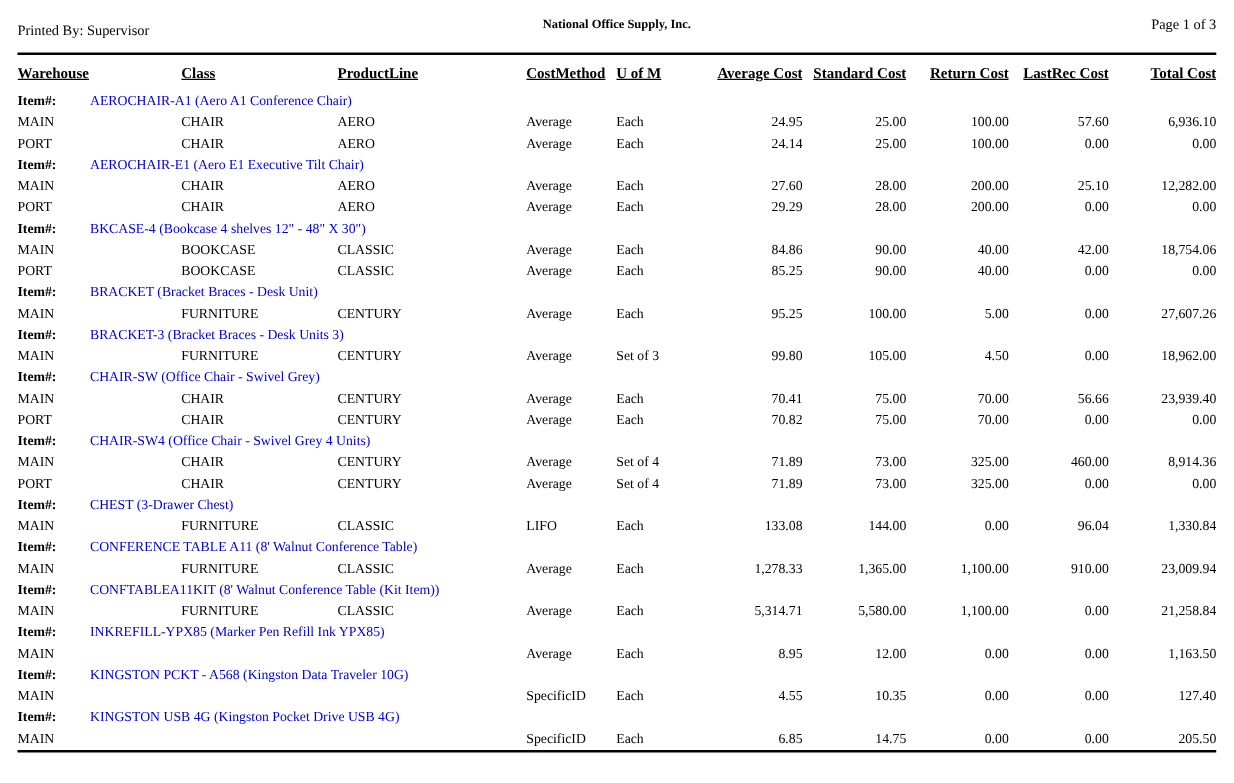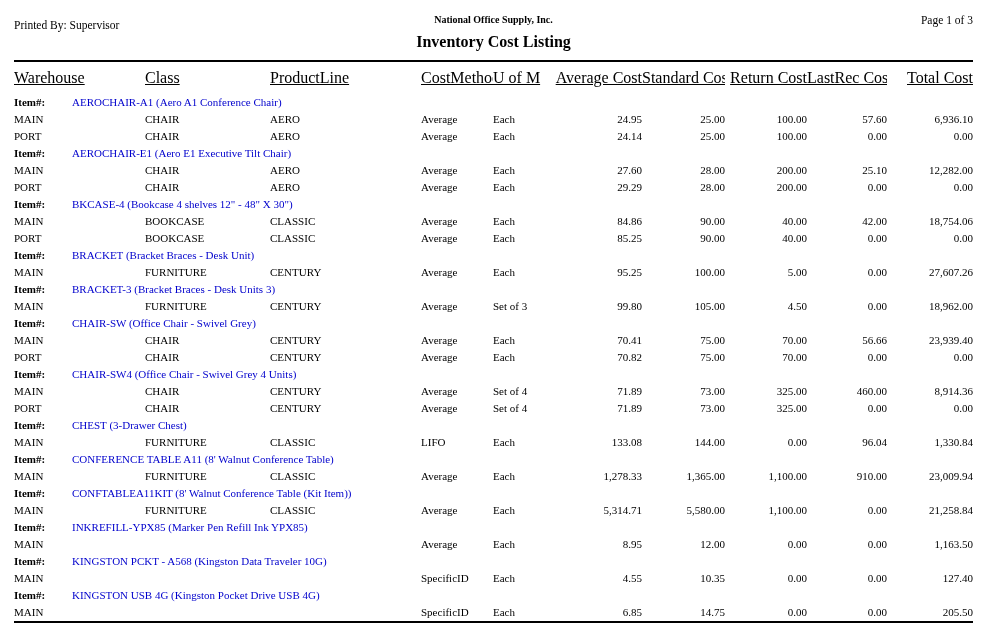--- a/index.html
+++ b/index.html
@@ -22,22 +22,22 @@
   .company-name { font-weight: bold; font-size: 10px; line-height: 15px; }
   .report-title { font-weight: bold; font-size: 16px; line-height: 19px; margin-top: 5px; }
   .hdr-right { text-align: right; font-size: 11.5px; line-height: 16px; }
 
   .top-rule { border-top: 2px solid #000; margin-top: 9px; }
   .bottom-rule { border-top: 2px solid #000; margin-top: 1px; }
 
   
   table.report { width: 959px; table-layout: fixed; border-collapse: collapse; margin-top: 5px; font-size: 11px; }
   thead th {
-    font-weight: normal; text-decoration: underline;
-    text-align: left; padding: 2px 0 6px 0; font-size: 16px;
+    font-weight: bold; text-decoration: underline;
+    text-align: left; padding: 2px 0 6px 0; font-size: 12px;
     white-space: nowrap; overflow: hidden;
   }
   thead th.num { text-align: right; }
   tbody tr { height: 17px; }
   tbody td {
     padding: 0; vertical-align: middle;
     white-space: nowrap; overflow: hidden;
   }
   tbody td.num { text-align: right; }
   tr.item-row .item-label { font-weight: bold; display: inline-block; width: 58px; }
@@ -47,21 +47,20 @@
 <body>
 
 <div class="page">
 
   <div class="report-header">
     <div class="hdr-left">
       <div class="printed-by">Printed By: Supervisor</div>
     </div>
     <div class="hdr-center">
       <div class="company-name">National Office Supply, Inc.</div>
-      <div class="report-title">Inventory Cost Listing</div>
     </div>
     <div class="hdr-right">Page 1 of 3</div>
   </div>
 
   <div class="top-rule"></div>
 
   <table class="report">
     <colgroup>
       <col style="width:131px">
         <col style="width:125px">

